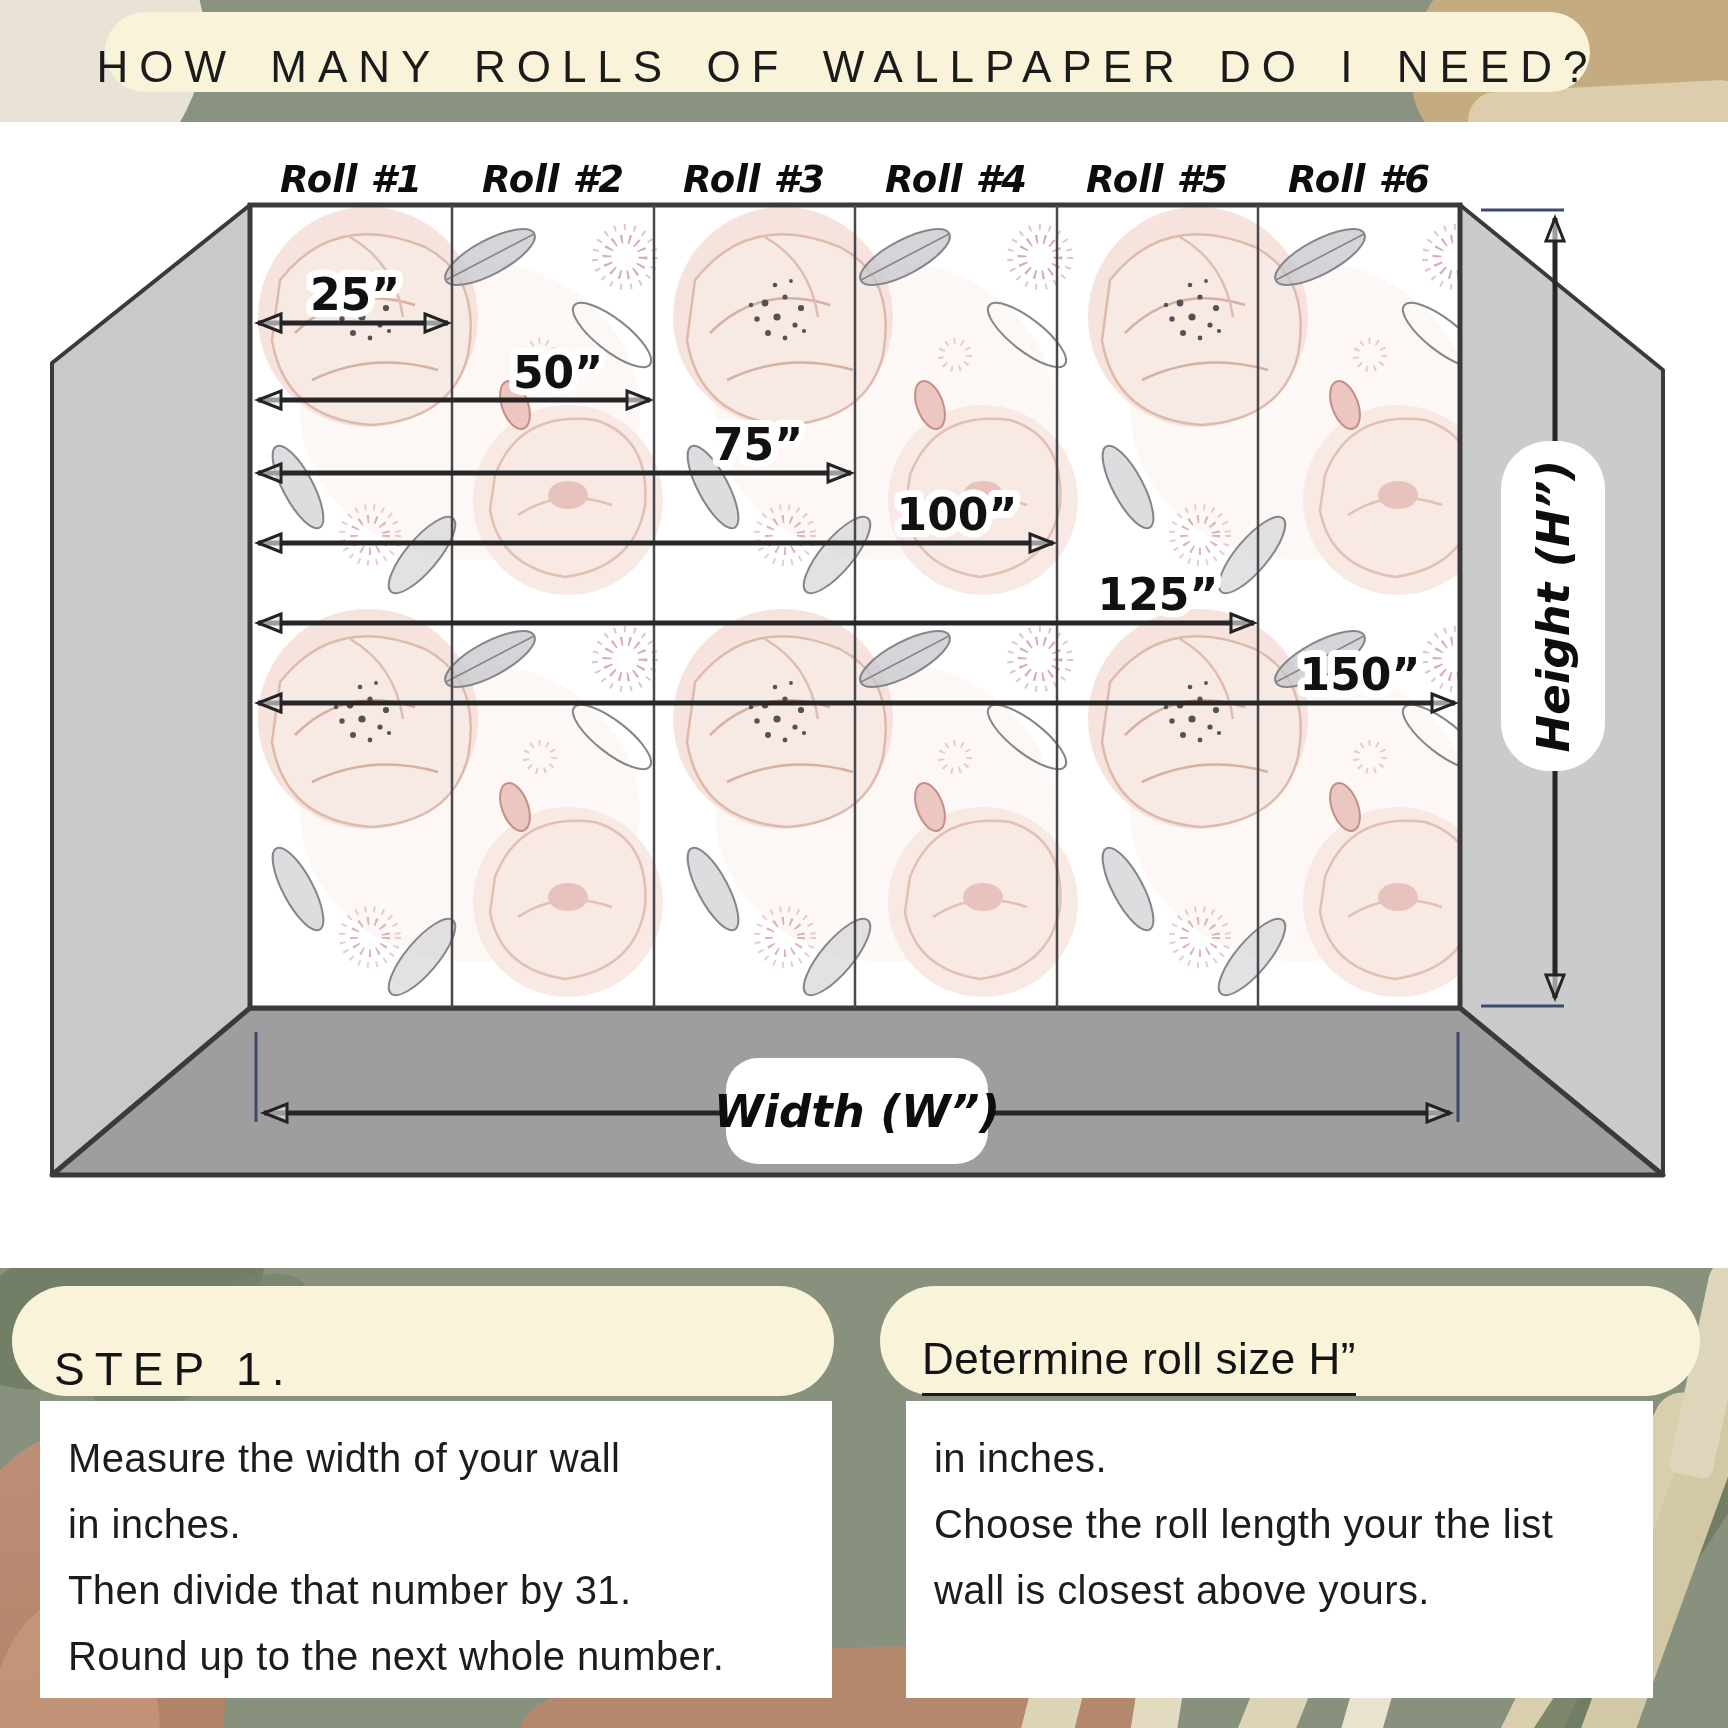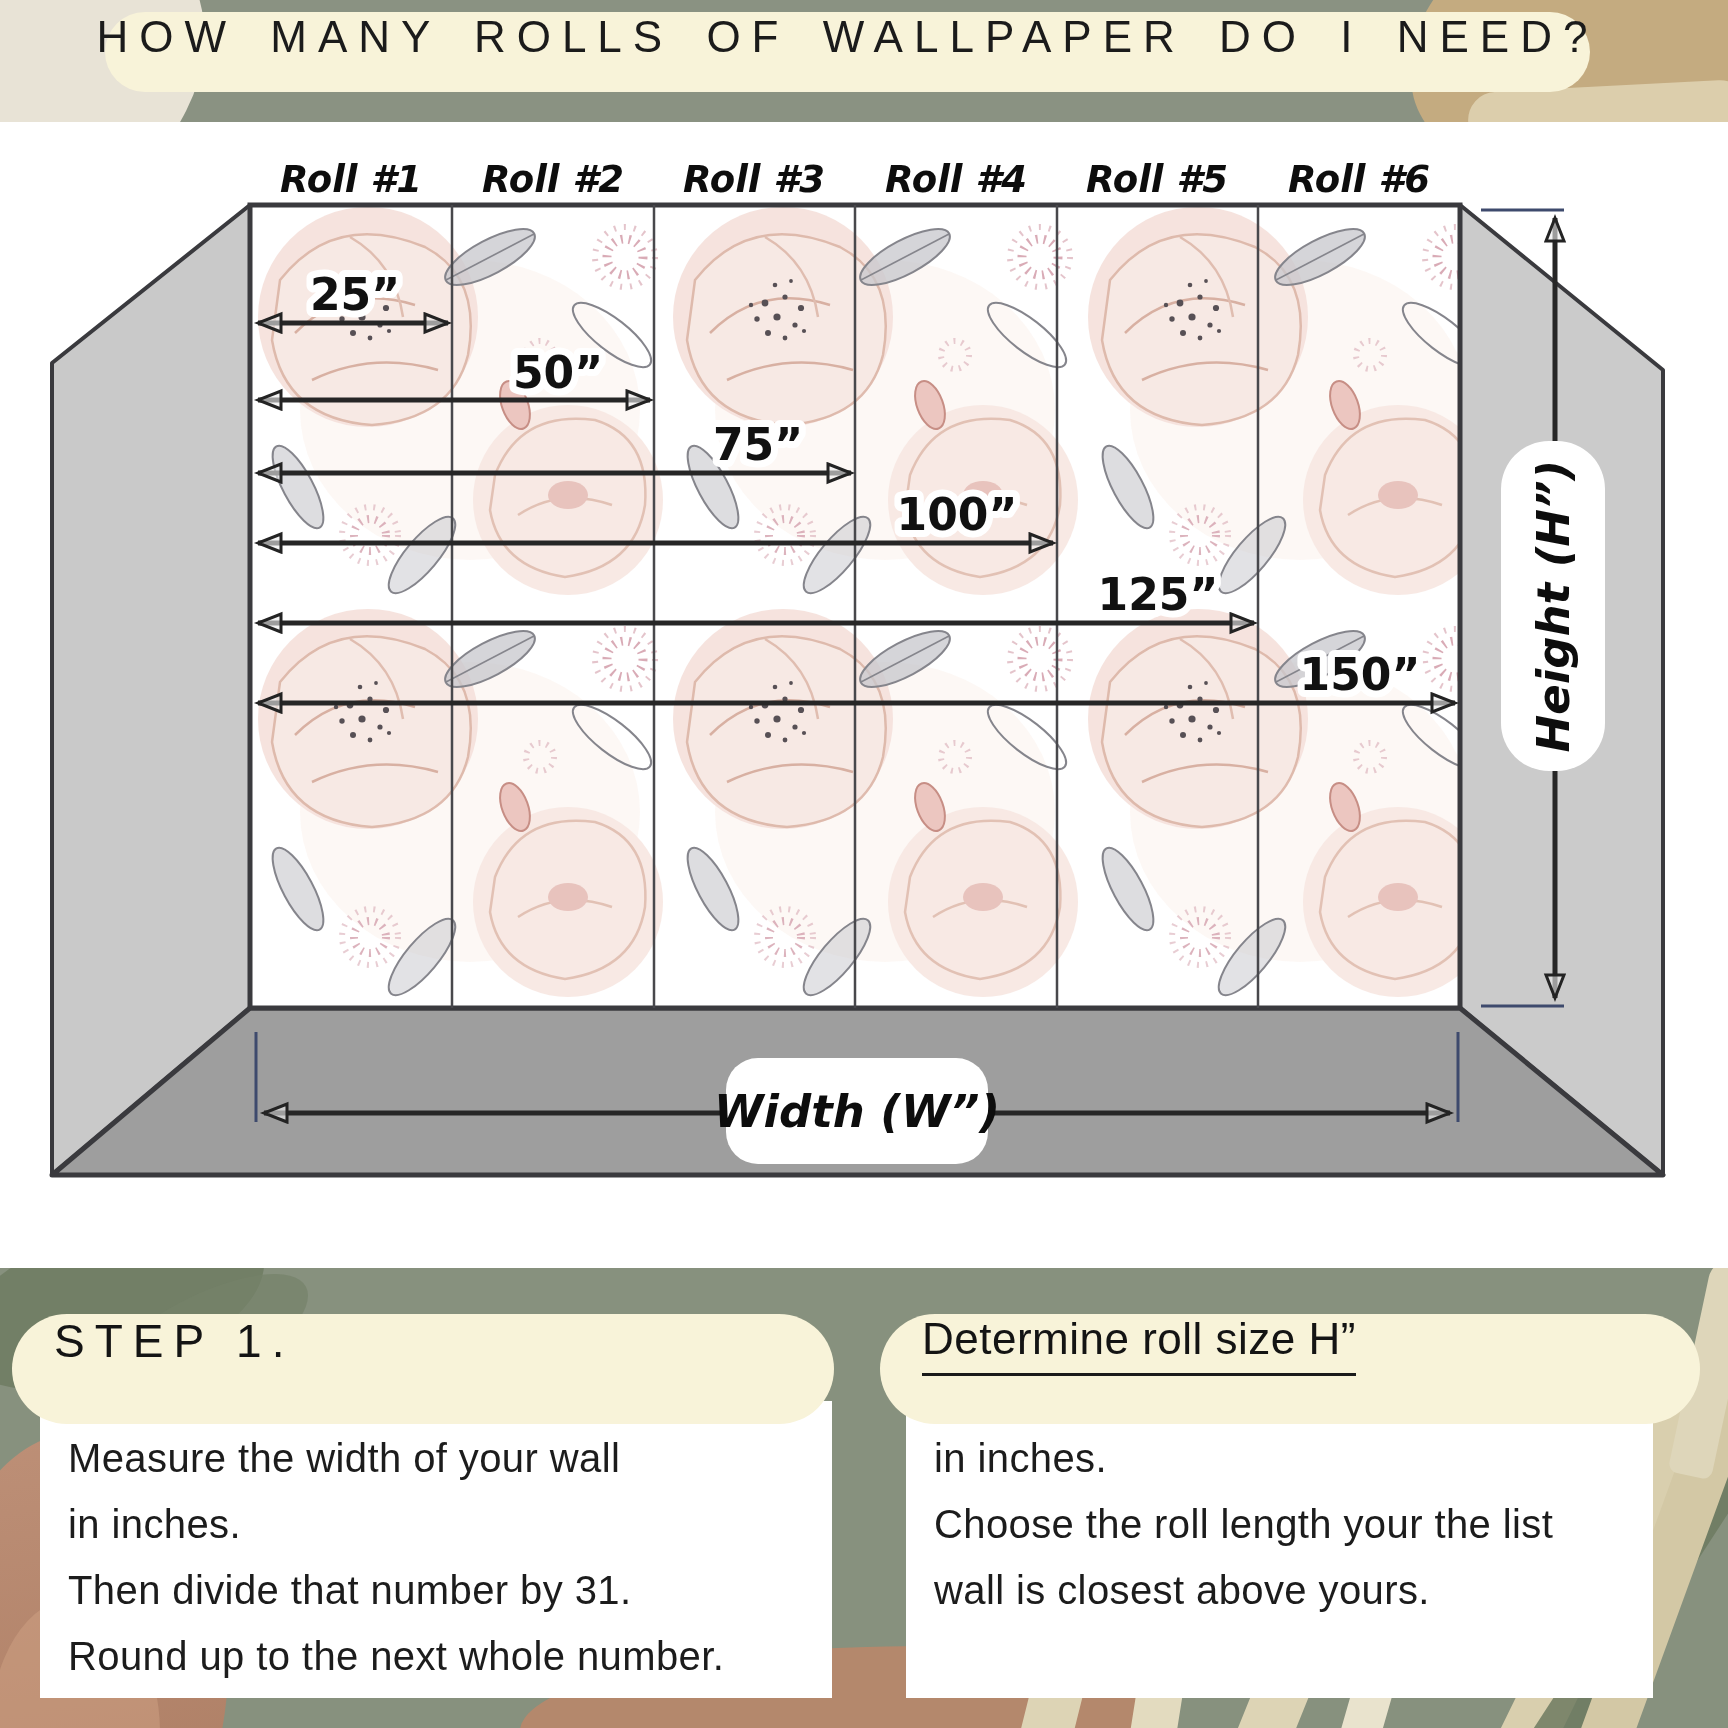--- a/index.html
+++ b/index.html
@@ -17,21 +17,21 @@
   .wc-tl { left:-80px; top:-110px; width:280px; height:330px; background:#e8e3d6;
            border-radius:45% 55% 62% 38% / 50% 45% 55% 50%; transform:rotate(16deg); }
   .wc-tr1 { right:-60px; top:-80px; width:380px; height:260px; background:#c4ab80;
             border-radius:45% 55% 48% 52% / 55% 45% 52% 48%; transform:rotate(-10deg); }
   .wc-tr2 { right:-20px; top:86px; width:280px; height:56px; background:#ddd0ae;
             border-radius:30px; transform:rotate(-3deg); opacity:.95; }
   .wc-tr3 { right:150px; top:40px; width:58px; height:48px; background:#cdb488; border-radius:50%; }
   .title-pill {
     position:absolute; left:105px; top:12px; width:1485px; height:80px;
     background:#f8f3d9; border-radius:44px; z-index:3;
-    display:flex; align-items:flex-start; justify-content:center;
+    display:flex; align-items:flex-end; justify-content:center;
   }
   .title-pill .title-text {
     font-size:44px; color:#1b1b1b; letter-spacing:11px; word-spacing:10px;
     font-weight:500; white-space:nowrap;
   }
   
   svg.diagram { position:absolute; left:0; top:0; z-index:4; pointer-events:none; }
   .roll-label   { font-family:"DejaVu Sans", sans-serif; font-size:37px; font-weight:bold;
                   font-style:italic; fill:#0d0d0d; }
   .meas-label   { font-family:"DejaVu Sans", sans-serif; font-size:44px; font-weight:bold;
@@ -60,22 +60,22 @@
   .leaf3 { left:1232px; top:250px; width:54px; height:460px; transform:rotate(22deg); }
   .leaf4 { left:1335px; top:330px; width:40px; height:310px; transform:rotate(16deg); background:#e9e3cd; }
   .leaf5 { left:1548px; top:100px; width:56px; height:540px; transform:rotate(26deg); background:#d9cfae; }
   .leaf6 { left:1652px; top:20px;  width:52px; height:500px; transform:rotate(20deg); background:#d3c8a5; }
   .leaf7 { left:1600px; top:150px; width:46px; height:430px; transform:rotate(33deg);
            background:#6d7a60; opacity:.85; border-radius:23px; }
   .leaf8 { left:1690px; top:-10px; width:44px; height:220px; transform:rotate(12deg); background:#ded6ba; }
   
   .step-pill {
     position:absolute; height:110px; border-radius:55px; background:#f8f3d9;
-    display:flex; align-items:flex-start; padding:0 42px; box-sizing:border-box;
-    z-index:3; white-space:nowrap;margin-top:28px;
+    display:flex; align-items:flex-end; padding:0 42px; box-sizing:border-box;
+    z-index:3; white-space:nowrap;
   }
   .pill-1 { left:12px;  top:1286px; width:822px; }
   .pill-2 { left:880px; top:1286px; width:820px; }
   .step-label { font-size:46px; color:#141414; letter-spacing:10px; margin-right:22px; }
   .step-heading { font-size:44px; color:#141414; border-bottom:3px solid #1a1a1a;
                   padding-bottom:9px; letter-spacing:0.5px; }
   .step-card {
     position:absolute; top:1401px; height:297px; background:#ffffff; z-index:2;
     box-sizing:border-box; padding:24px 0 0 28px;
   }

